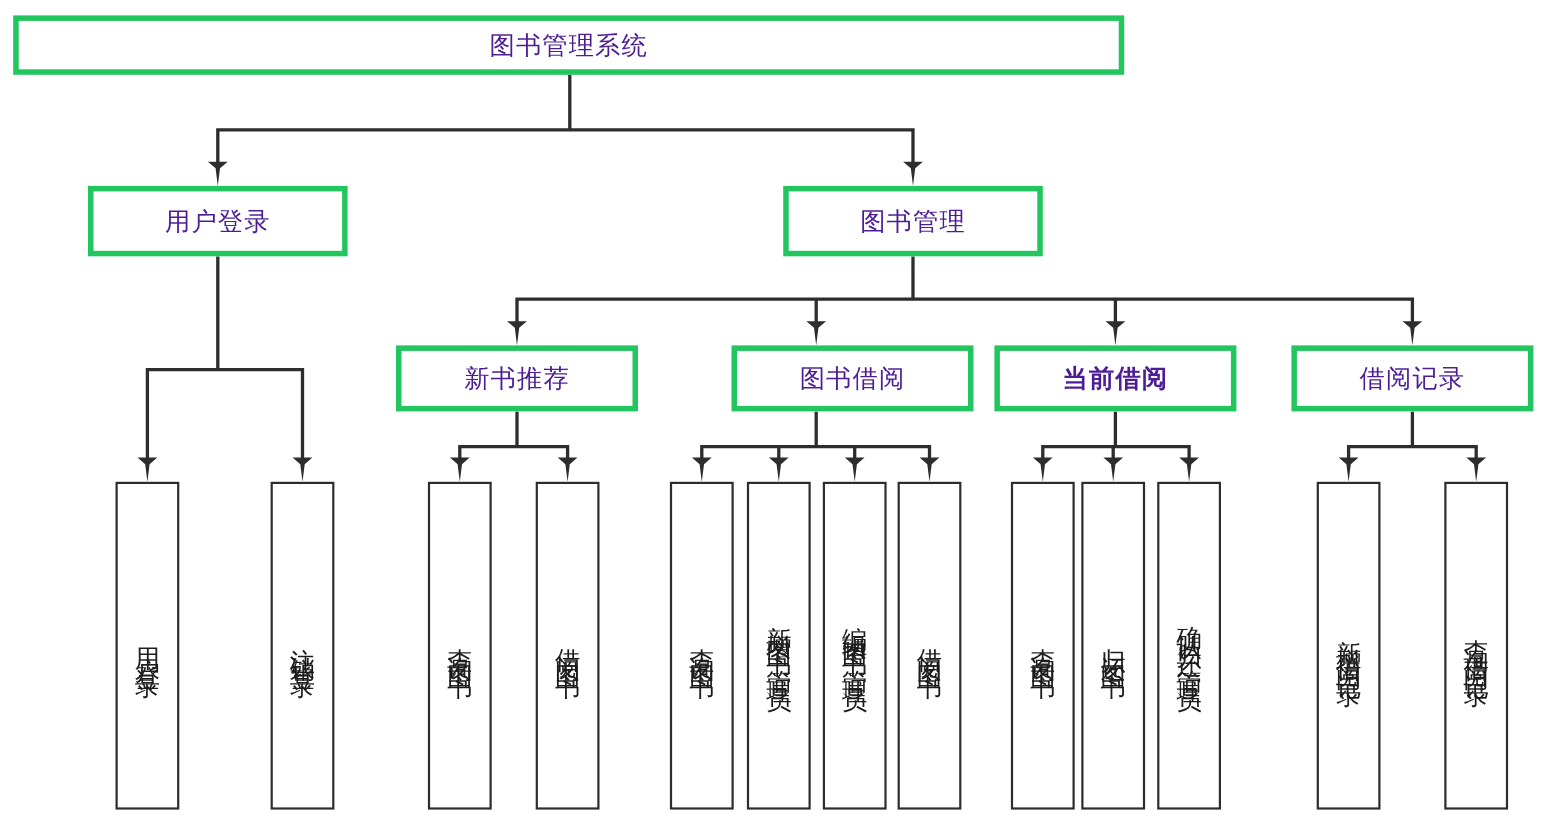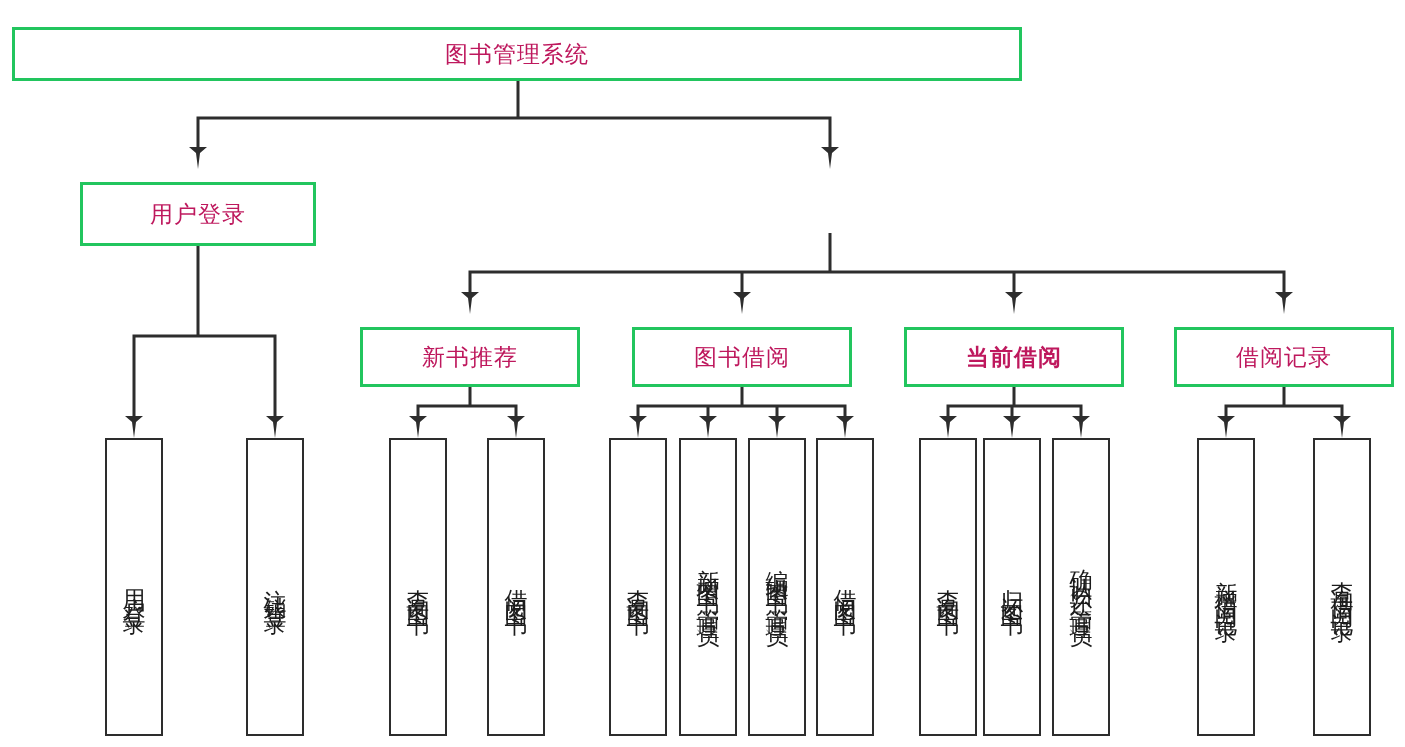--- a/index.html
+++ b/index.html
@@ -15,37 +15,36 @@
   .connectors {
     position: absolute;
     left: 0; top: 0;
     width: 1405px; height: 747px;
     z-index: 1;
   }
   .box {
     position: absolute;
     box-sizing: border-box;
     background: #ffffff;
-    border: 3px solid #22c55e;
+    border: 5px solid #22c55e;
     display: flex;
     align-items: center;
     justify-content: center;
     z-index: 2;
     font-size: 23px;
     letter-spacing: 1px;
-    color: #be185d;
-    margin-top: 13px;
+    color: #4c1d95;
   }
   .root-box  { left: 12px;  top: 14px;  width: 1010px; height: 54px; }
   .l2-box    { top: 169px; width: 236px; height: 64px; }
   .l2-user   { left: 80px; }
   .l2-book   { left: 712px; }
   .l3-box    { top: 314px; width: 220px; height: 60px; justify-content: center; }
   .l3-0 { left: 360px; }
-  .l3-1 { left: 632px; }
+  .l3-1 { left: 665px; }
   .l3-2 { left: 904px; font-weight: bold; }
   .l3-3 { left: 1174px; }
   .leaf {
     position: absolute;
     box-sizing: border-box;
     top: 438px;
     width: 58px;
     height: 298px;
     background: #ffffff;
     border: 2.5px solid #2d2d2d;
@@ -133,20 +132,23 @@
       </g>
   </svg>
 
   <div class="box root-box">
     <span>图书管理系统</span>
   </div>
 
   <div class="box l2-box l2-user">
     <span>用户登录</span>
   </div>
+  <div class="box l2-box l2-book">
+    <span>图书管理</span>
+  </div>
 
   <div class="box l3-box l3-0">
     <span>新书推荐</span>
   </div>
   <div class="box l3-box l3-1">
     <span>图书借阅</span>
   </div>
   <div class="box l3-box l3-2">
     <span>当前借阅</span>
   </div>

